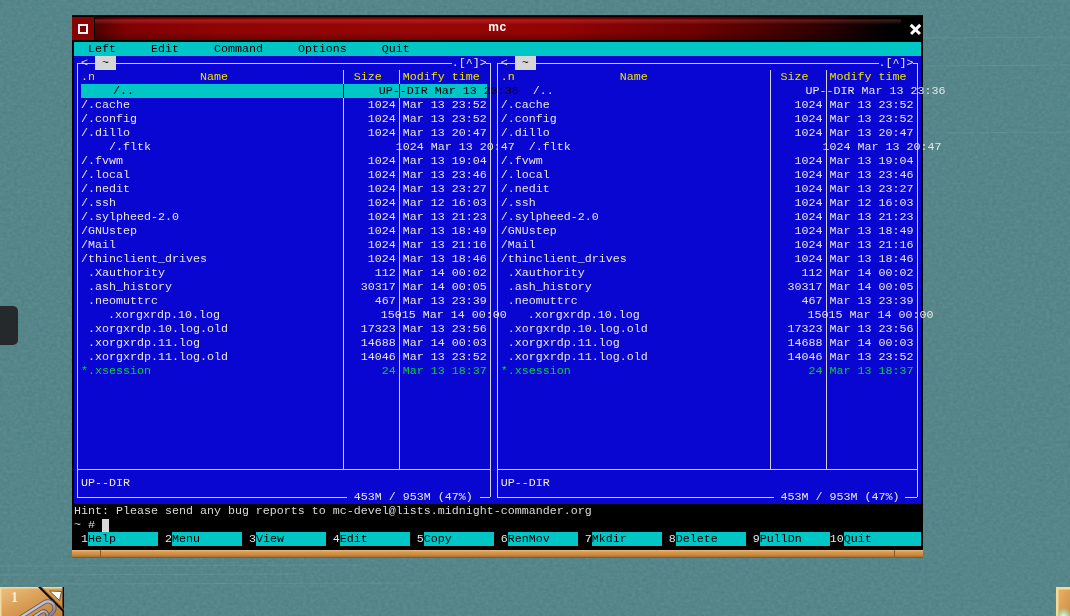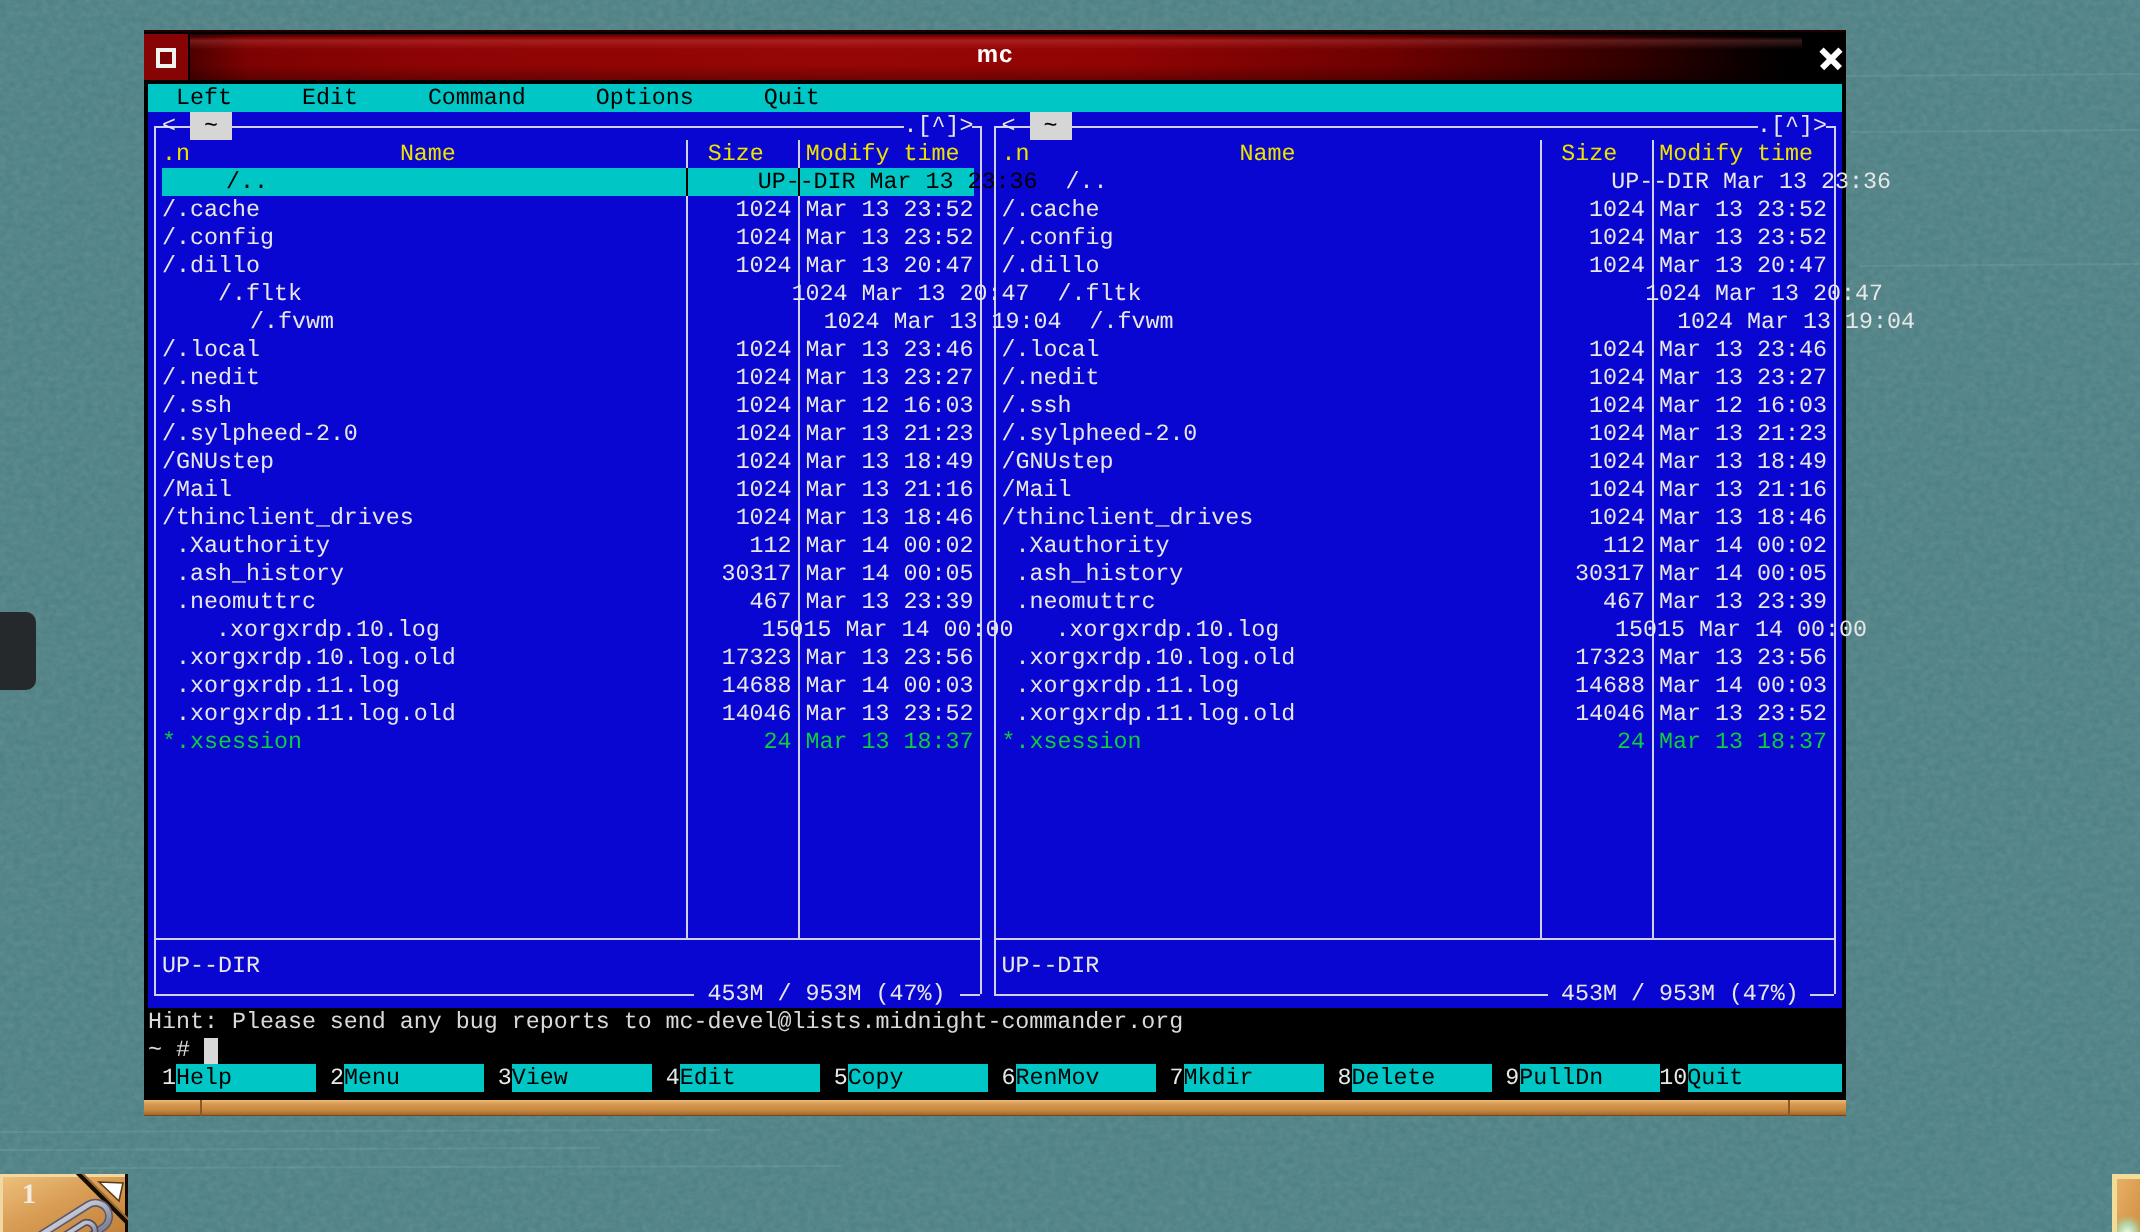--- a/index.html
+++ b/index.html
@@ -82,21 +82,21 @@
 <div class="abs" style="left:844.0px;top:532px;width:77.0px;height:14px;background:#00c6c6;"></div>
 <div class="abs" style="left:102.0px;top:518.5px;width:7px;height:13px;background:#d8d8d8;"></div>
 <pre style="left:74px;top:42px;"><span>  </span><span class="k">Left</span><span>     </span><span class="k">Edit</span><span>     </span><span class="k">Command</span><span>     </span><span class="k">Options</span><span>     </span><span class="k">Quit</span></pre>
 <pre style="left:74px;top:56px;"><span> </span><span class="w">&lt;</span><span>  </span><span class="k">~</span><span>                                                 </span><span class="w">.[^]&gt;</span><span>  </span><span class="w">&lt;</span><span>  </span><span class="k">~</span><span>                                                  </span><span class="w">.[^]&gt;</span></pre>
 <pre style="left:74px;top:70px;"><span> </span><span class="y">.n</span><span>               </span><span class="y">Name</span><span>                  </span><span class="y">Size</span><span>   </span><span class="y">Modify time</span><span>   </span><span class="y">.n</span><span>               </span><span class="y">Name</span><span>                   </span><span class="y">Size</span><span>   </span><span class="y">Modify time</span></pre>
 <pre style="left:74px;top:84px;padding-left:32px;"><span> </span><span class="k">/..</span><span>                                   </span><span class="k">UP--DIR</span><span> </span><span class="k">Mar 13 23:36</span><span>  </span><span class="w">/..</span><span>                                    </span><span class="w">UP--DIR</span><span> </span><span class="w">Mar 13 23:36</span></pre>
 <pre style="left:74px;top:98px;"><span> </span><span class="w">/.cache</span><span>                               </span><span class="w">   1024</span><span> </span><span class="w">Mar 13 23:52</span><span>  </span><span class="w">/.cache</span><span>                                </span><span class="w">   1024</span><span> </span><span class="w">Mar 13 23:52</span></pre>
 <pre style="left:74px;top:112px;"><span> </span><span class="w">/.config</span><span>                              </span><span class="w">   1024</span><span> </span><span class="w">Mar 13 23:52</span><span>  </span><span class="w">/.config</span><span>                               </span><span class="w">   1024</span><span> </span><span class="w">Mar 13 23:52</span></pre>
 <pre style="left:74px;top:126px;"><span> </span><span class="w">/.dillo</span><span>                               </span><span class="w">   1024</span><span> </span><span class="w">Mar 13 20:47</span><span>  </span><span class="w">/.dillo</span><span>                                </span><span class="w">   1024</span><span> </span><span class="w">Mar 13 20:47</span></pre>
 <pre style="left:74px;top:140px;padding-left:28px;"><span> </span><span class="w">/.fltk</span><span>                                </span><span class="w">   1024</span><span> </span><span class="w">Mar 13 20:47</span><span>  </span><span class="w">/.fltk</span><span>                                 </span><span class="w">   1024</span><span> </span><span class="w">Mar 13 20:47</span></pre>
-<pre style="left:74px;top:154px;padding-left:44px;"><span> </span><span class="w">/.fvwm</span><span>                                </span><span class="w">   1024</span><span> </span><span class="w">Mar 13 19:04</span><span>  </span><span class="w">/.fvwm</span><span>                                 </span><span class="w">   1024</span><span> </span><span class="w">Mar 13 19:04</span></pre>
+<pre style="left:74px;top:154px;"><span> </span><span class="w">/.fvwm</span><span>                                </span><span class="w">   1024</span><span> </span><span class="w">Mar 13 19:04</span><span>  </span><span class="w">/.fvwm</span><span>                                 </span><span class="w">   1024</span><span> </span><span class="w">Mar 13 19:04</span></pre>
 <pre style="left:74px;top:168px;"><span> </span><span class="w">/.local</span><span>                               </span><span class="w">   1024</span><span> </span><span class="w">Mar 13 23:46</span><span>  </span><span class="w">/.local</span><span>                                </span><span class="w">   1024</span><span> </span><span class="w">Mar 13 23:46</span></pre>
 <pre style="left:74px;top:182px;"><span> </span><span class="w">/.nedit</span><span>                               </span><span class="w">   1024</span><span> </span><span class="w">Mar 13 23:27</span><span>  </span><span class="w">/.nedit</span><span>                                </span><span class="w">   1024</span><span> </span><span class="w">Mar 13 23:27</span></pre>
 <pre style="left:74px;top:196px;"><span> </span><span class="w">/.ssh</span><span>                                 </span><span class="w">   1024</span><span> </span><span class="w">Mar 12 16:03</span><span>  </span><span class="w">/.ssh</span><span>                                  </span><span class="w">   1024</span><span> </span><span class="w">Mar 12 16:03</span></pre>
 <pre style="left:74px;top:210px;"><span> </span><span class="w">/.sylpheed-2.0</span><span>                        </span><span class="w">   1024</span><span> </span><span class="w">Mar 13 21:23</span><span>  </span><span class="w">/.sylpheed-2.0</span><span>                         </span><span class="w">   1024</span><span> </span><span class="w">Mar 13 21:23</span></pre>
 <pre style="left:74px;top:224px;"><span> </span><span class="w">/GNUstep</span><span>                              </span><span class="w">   1024</span><span> </span><span class="w">Mar 13 18:49</span><span>  </span><span class="w">/GNUstep</span><span>                               </span><span class="w">   1024</span><span> </span><span class="w">Mar 13 18:49</span></pre>
 <pre style="left:74px;top:238px;"><span> </span><span class="w">/Mail</span><span>                                 </span><span class="w">   1024</span><span> </span><span class="w">Mar 13 21:16</span><span>  </span><span class="w">/Mail</span><span>                                  </span><span class="w">   1024</span><span> </span><span class="w">Mar 13 21:16</span></pre>
 <pre style="left:74px;top:252px;"><span> </span><span class="w">/thinclient_drives</span><span>                    </span><span class="w">   1024</span><span> </span><span class="w">Mar 13 18:46</span><span>  </span><span class="w">/thinclient_drives</span><span>                     </span><span class="w">   1024</span><span> </span><span class="w">Mar 13 18:46</span></pre>
 <pre style="left:74px;top:266px;"><span> </span><span class="w"> .Xauthority</span><span>                          </span><span class="w">    112</span><span> </span><span class="w">Mar 14 00:02</span><span>  </span><span class="w"> .Xauthority</span><span>                           </span><span class="w">    112</span><span> </span><span class="w">Mar 14 00:02</span></pre>
 <pre style="left:74px;top:280px;"><span> </span><span class="w"> .ash_history</span><span>                         </span><span class="w">  30317</span><span> </span><span class="w">Mar 14 00:05</span><span>  </span><span class="w"> .ash_history</span><span>                          </span><span class="w">  30317</span><span> </span><span class="w">Mar 14 00:05</span></pre>
 <pre style="left:74px;top:294px;"><span> </span><span class="w"> .neomuttrc</span><span>                           </span><span class="w">    467</span><span> </span><span class="w">Mar 13 23:39</span><span>  </span><span class="w"> .neomuttrc</span><span>                            </span><span class="w">    467</span><span> </span><span class="w">Mar 13 23:39</span></pre>

